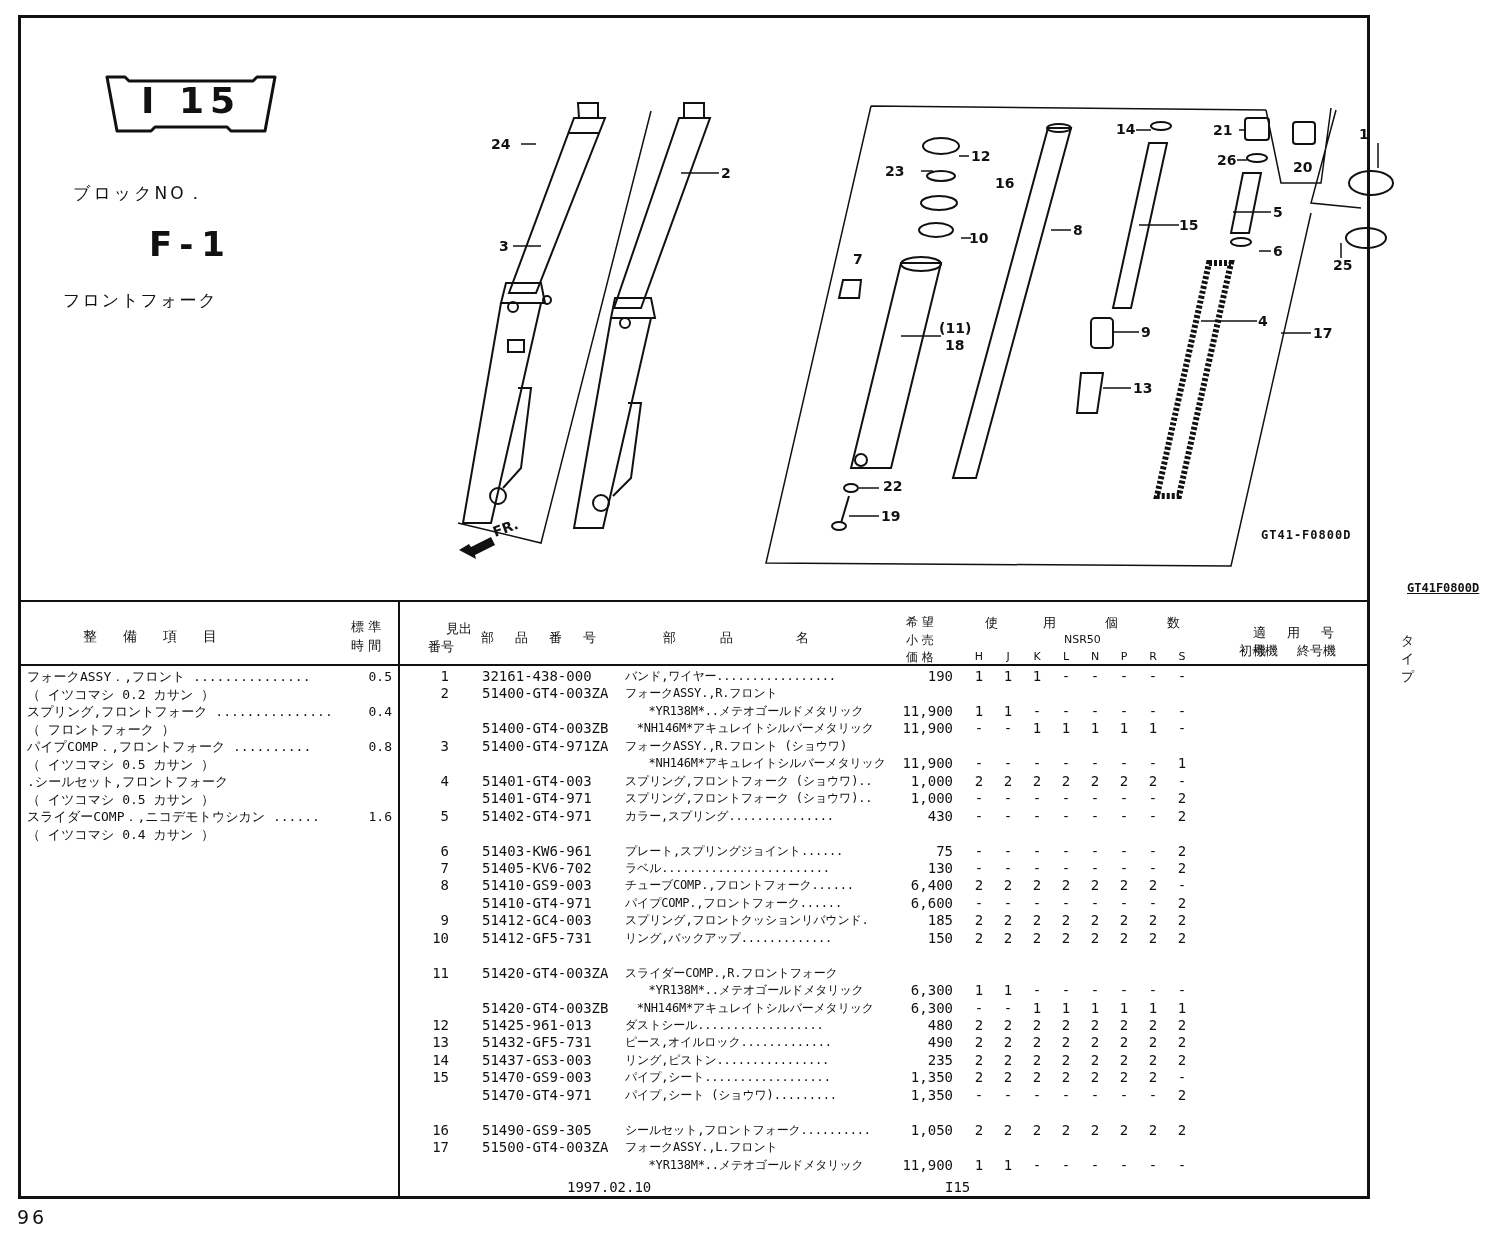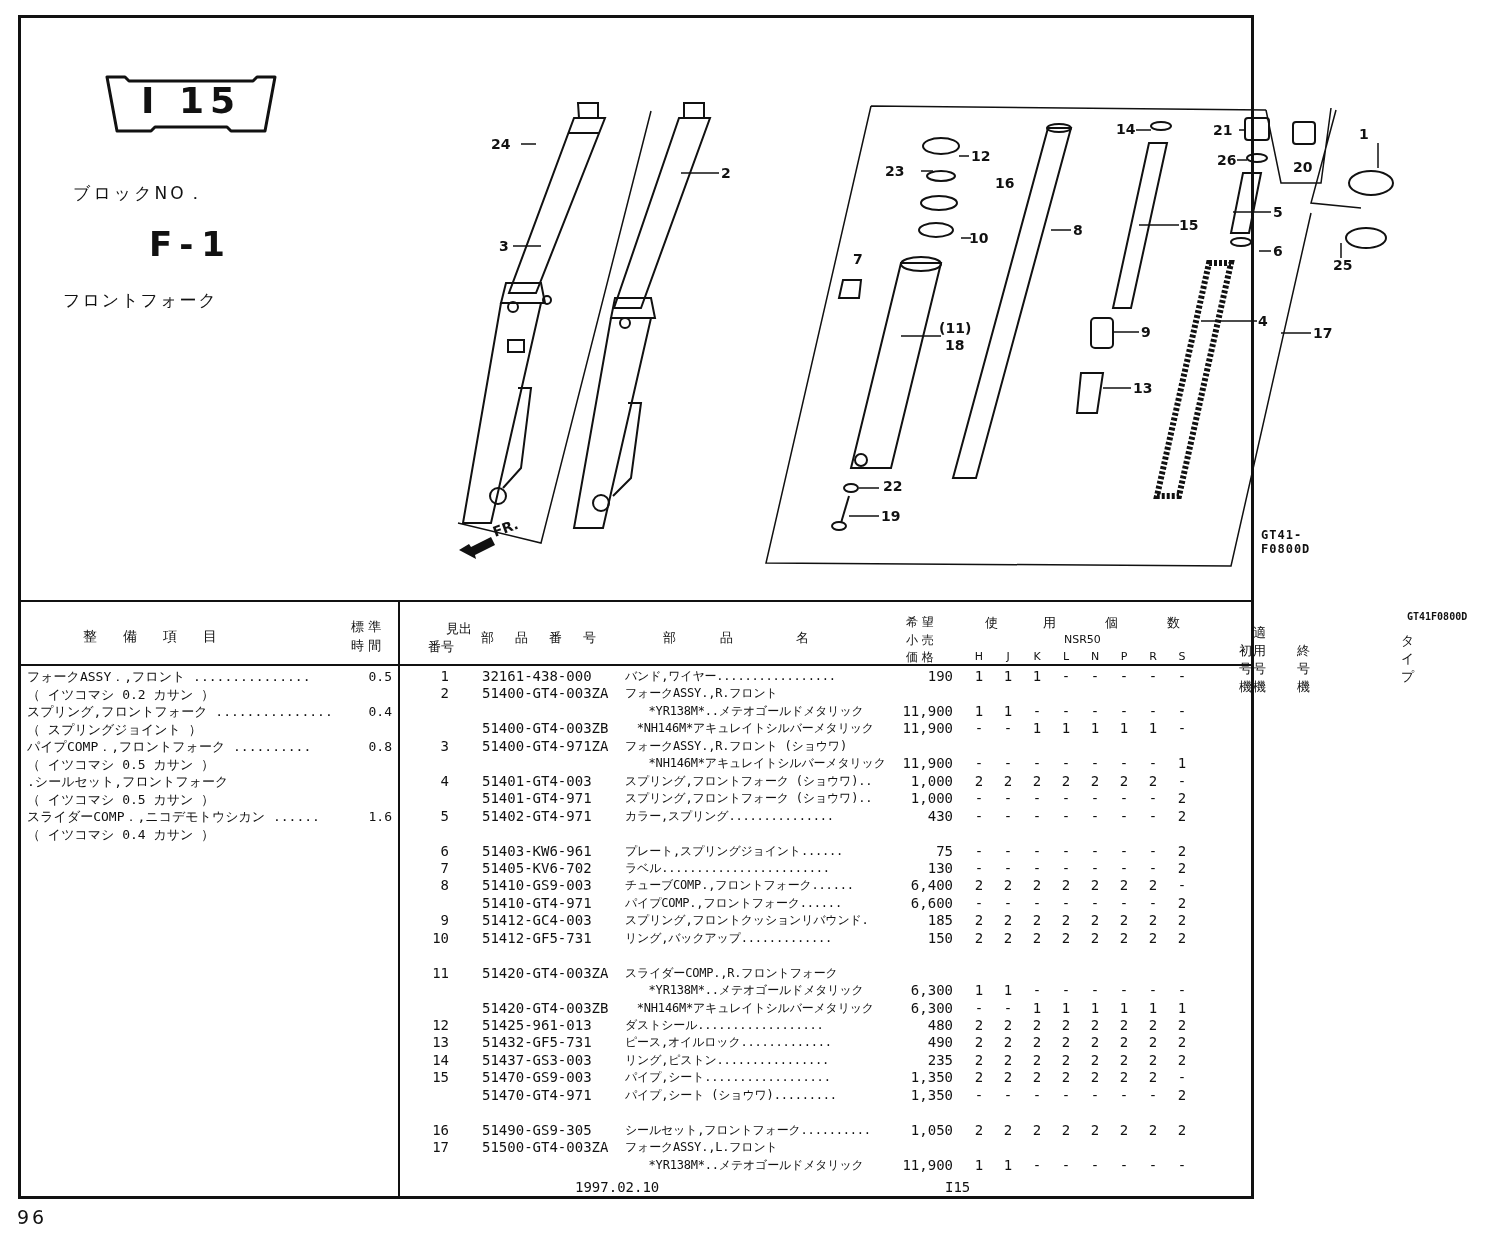--- a/index.html
+++ b/index.html
@@ -1,44 +1,44 @@
 <!DOCTYPE html>
 <html><head>
 <meta charset="utf-8">
 <style>
   html,body{margin:0;padding:0;background:#fff;}
   body{width:1500px;height:1240px;position:relative;overflow:hidden;font-family:"DejaVu Sans Mono","Liberation Mono",monospace;color:#111;}
-  .frame{position:absolute;left:18px;top:15px;width:1236px;height:1184px;border:3px solid #111;box-sizing:border-box;}
+  .frame{position:absolute;left:18px;top:15px;width:1352px;height:1184px;border:3px solid #111;box-sizing:border-box;}
   .diagram{position:absolute;left:0;top:0;width:100%;height:582px;}
   .hsep{position:absolute;left:0;top:582px;width:100%;height:2px;background:#111;}
   .plate{position:absolute;left:82px;top:57px;width:176px;height:60px;}
   .plate-text{position:absolute;left:82px;top:62px;width:176px;text-align:center;font-family:"DejaVu Sans","Liberation Sans",sans-serif;font-weight:bold;font-size:36px;letter-spacing:6px;}
   .block-label{position:absolute;left:52px;top:164px;font-family:"DejaVu Sans",sans-serif;font-size:17px;letter-spacing:3px;}
   .block-no{position:absolute;left:128px;top:206px;font-family:"DejaVu Sans",sans-serif;font-weight:bold;font-size:34px;letter-spacing:8px;}
   .block-name{position:absolute;left:42px;top:271px;font-family:"DejaVu Sans",sans-serif;font-size:17px;letter-spacing:2px;}
   .diag-code{position:absolute;left:1240px;top:510px;font-size:12px;font-weight:bold;letter-spacing:1px;}
-  .diag-code2{position:absolute;left:1386px;top:593px;font-size:10px;font-weight:bold;}
+  .diag-code2{position:absolute;left:1386px;top:563px;font-size:12px;font-weight:bold;text-decoration:underline;}
   svg.draw{position:absolute;left:0;top:0;}
   .callout{font-family:"DejaVu Sans",sans-serif;font-weight:bold;font-size:14px;fill:#111;}
 
   
   .tbl{position:absolute;left:0;top:584px;width:100%;height:594px;}
   .vline{position:absolute;top:0;bottom:0;width:2px;background:#111;}
   .hhead{position:absolute;left:0;width:100%;top:62px;height:2px;background:#111;}
   .th{position:absolute;font-family:"DejaVu Sans",sans-serif;font-size:13px;color:#111;}
   .row{position:absolute;height:17.5px;font-size:14px;line-height:17px;white-space:pre;}
   .svc{position:absolute;left:6px;width:365px;font-size:13px;line-height:17.5px;}
   .svc .line{display:flex;justify-content:space-between;height:17.5px;white-space:pre;}
   .cell{position:absolute;white-space:pre;}
   .ref{left:18px;width:32px;text-align:right;}
   .pn{left:83px;}
   .nm{left:226px;font-size:12px;letter-spacing:-.2px;}
   .pr{left:490px;width:64px;text-align:right;}
   .qty{width:20px;text-align:center;}
-  .footer-date{position:absolute;left:546px;top:1161px;font-size:14px;margin-left:8px;}
+  .footer-date{position:absolute;left:546px;top:1161px;font-size:14px;}
   .footer-ref{position:absolute;left:924px;top:1161px;font-size:14px;}
   .pageno{position:absolute;left:17px;top:1206px;font-family:"DejaVu Sans",sans-serif;font-size:19px;letter-spacing:3px;}
 </style>
 </head>
 <body>
 
 <div class="frame">
 
   <div class="diagram">
     <svg class="plate" viewBox="0 0 176 60" width="176" height="60">
@@ -211,21 +211,21 @@
       </div>
     <div class="th" style="left:1232px;top:22px;letter-spacing:4px;">適　用　号　機</div>
     <div class="th" style="left:1218px;top:40px;">初号機</div>
     <div class="th" style="left:1276px;top:40px;">終号機</div>
     <div class="th" style="left:1380px;top:30px;letter-spacing:3px;">タ イ プ</div>
 
     <div id="svc-body" class="svc" style="top:66px">
         <div class="line"><span>フォークASSY．,フロント ...............</span><span>0.5</span></div>
         <div class="line"><span>（ イツコマシ 0.2 カサン ）</span><span></span></div>
         <div class="line"><span>スプリング,フロントフォーク ...............</span><span>0.4</span></div>
-        <div class="line"><span>（ スプリングジョイント ）</span><span></span></div>
+        <div class="line"><span>（ フロントフォーク ）</span><span></span></div>
         <div class="line"><span>パイプCOMP．,フロントフォーク ..........</span><span>0.8</span></div>
         <div class="line"><span>（ イツコマシ 0.5 カサン ）</span><span></span></div>
         <div class="line"><span>.シールセット,フロントフォーク</span><span></span></div>
         <div class="line"><span>（ イツコマシ 0.5 カサン ）</span><span></span></div>
         <div class="line"><span>スライダーCOMP．,ニコデモトウシカン ......</span><span>1.6</span></div>
         <div class="line"><span>（ イツコマシ 0.4 カサン ）</span><span></span></div>
       </div>
     <div id="parts-body">
         <div class="row" style="top: 66px; left: 378px; width: 1060px;"><span class="cell ref">1</span><span class="cell pn">32161-438-000</span><span class="cell nm">バンド,ワイヤー.................</span><span class="cell pr">190</span><span class="cell qty" style="left: 570px;">1</span><span class="cell qty" style="left: 599px;">1</span><span class="cell qty" style="left: 628px;">1</span><span class="cell qty" style="left: 657px;">-</span><span class="cell qty" style="left: 686px;">-</span><span class="cell qty" style="left: 715px;">-</span><span class="cell qty" style="left: 744px;">-</span><span class="cell qty" style="left: 773px;">-</span></div>
         <div class="row" style="top: 83.45px; left: 378px; width: 1060px;"><span class="cell ref">2</span><span class="cell pn">51400-GT4-003ZA</span><span class="cell nm">フォークASSY.,R.フロント</span><span class="cell pr"></span><span class="cell qty" style="left: 570px;"></span><span class="cell qty" style="left: 599px;"></span><span class="cell qty" style="left: 628px;"></span><span class="cell qty" style="left: 657px;"></span><span class="cell qty" style="left: 686px;"></span><span class="cell qty" style="left: 715px;"></span><span class="cell qty" style="left: 744px;"></span><span class="cell qty" style="left: 773px;"></span></div>

